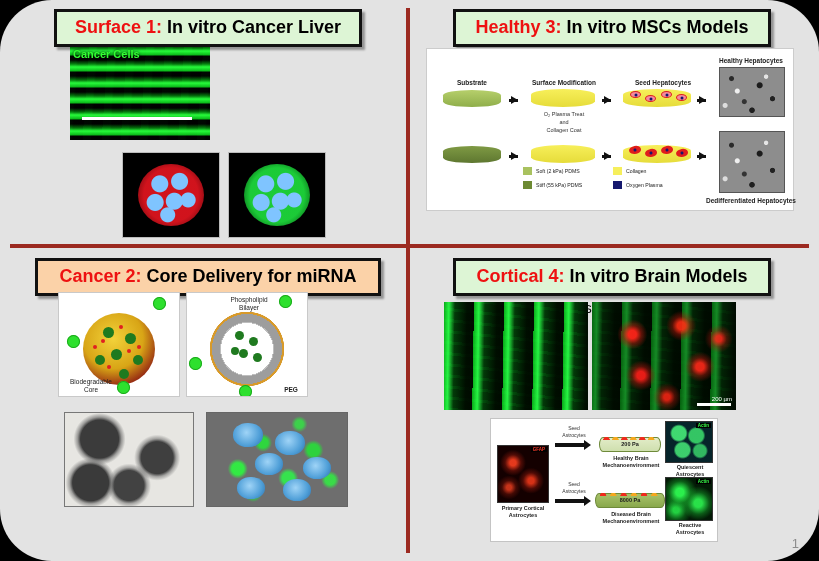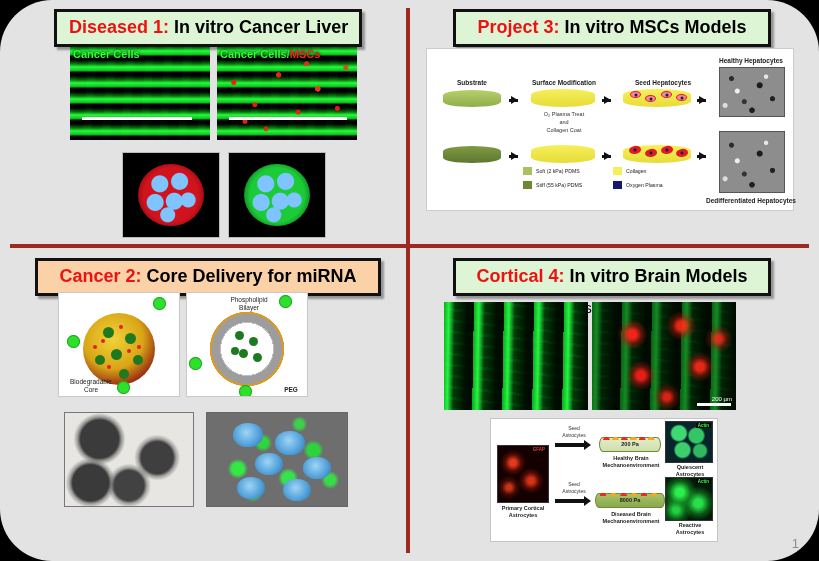--- a/index.html
+++ b/index.html
@@ -348,54 +348,46 @@
 </head>
 <body>
 
 <div id="slide">
 
   <div class="div-v"></div>
   <div class="div-h"></div>
 
   <div class="quad" id="q1">
     <div class="title-box green-title">
-      <span class="pnum">Diseased 1:</span>
+      <span class="pnum">Surface 1:</span>
       <span class="ital">In vitro</span>
       <span>Cancer Liver</span>
     </div>
 
     <div id="p1-row">
       <div class="mic p1-top">
         <div class="green-stripes"></div>
         <div class="imglabel lab-green">Cancer Cells</div>
         <div class="whitebar" style="left:12px;bottom:20px;width:110px;"></div>
       </div>
-      <div class="mic p1-top">
-        <div class="green-stripes"></div>
-        <div class="red-specks"></div>
-        <div class="imglabel">
-          <span class="lab-green">Cancer Cells</span><span class="lab-green">/</span><span class="lab-red">MSCs</span>
-        </div>
-        <div class="whitebar" style="left:12px;bottom:20px;width:118px;"></div>
-      </div>
     </div>
 
     <div id="p1-row2">
       <div class="spheroid-box">
         <div class="sph sph-red"></div>
       </div>
       <div class="spheroid-box">
         <div class="sph sph-green"></div>
       </div>
     </div>
   </div>
 
   <div class="quad" id="q3">
     <div class="title-box green-title">
-      <span class="pnum">Project 3:</span>
+      <span class="pnum">Healthy 3:</span>
       <span class="ital">In vitro</span>
       <span>MSCs Models</span>
     </div>
 
     <div id="p3-panel">
 
       <div class="p3-lab" style="left:14px;  top:30px; width:62px;">Substrate</div>
       <div class="p3-lab" style="left:92px;  top:30px; width:90px;">Surface Modification</div>
       <div class="p3-lab" style="left:196px; top:30px; width:80px;">Seed Hepatocytes</div>
       <div class="p3-lab" style="left:286px; top:8px;  width:76px;">Healthy Hepatocytes</div>

